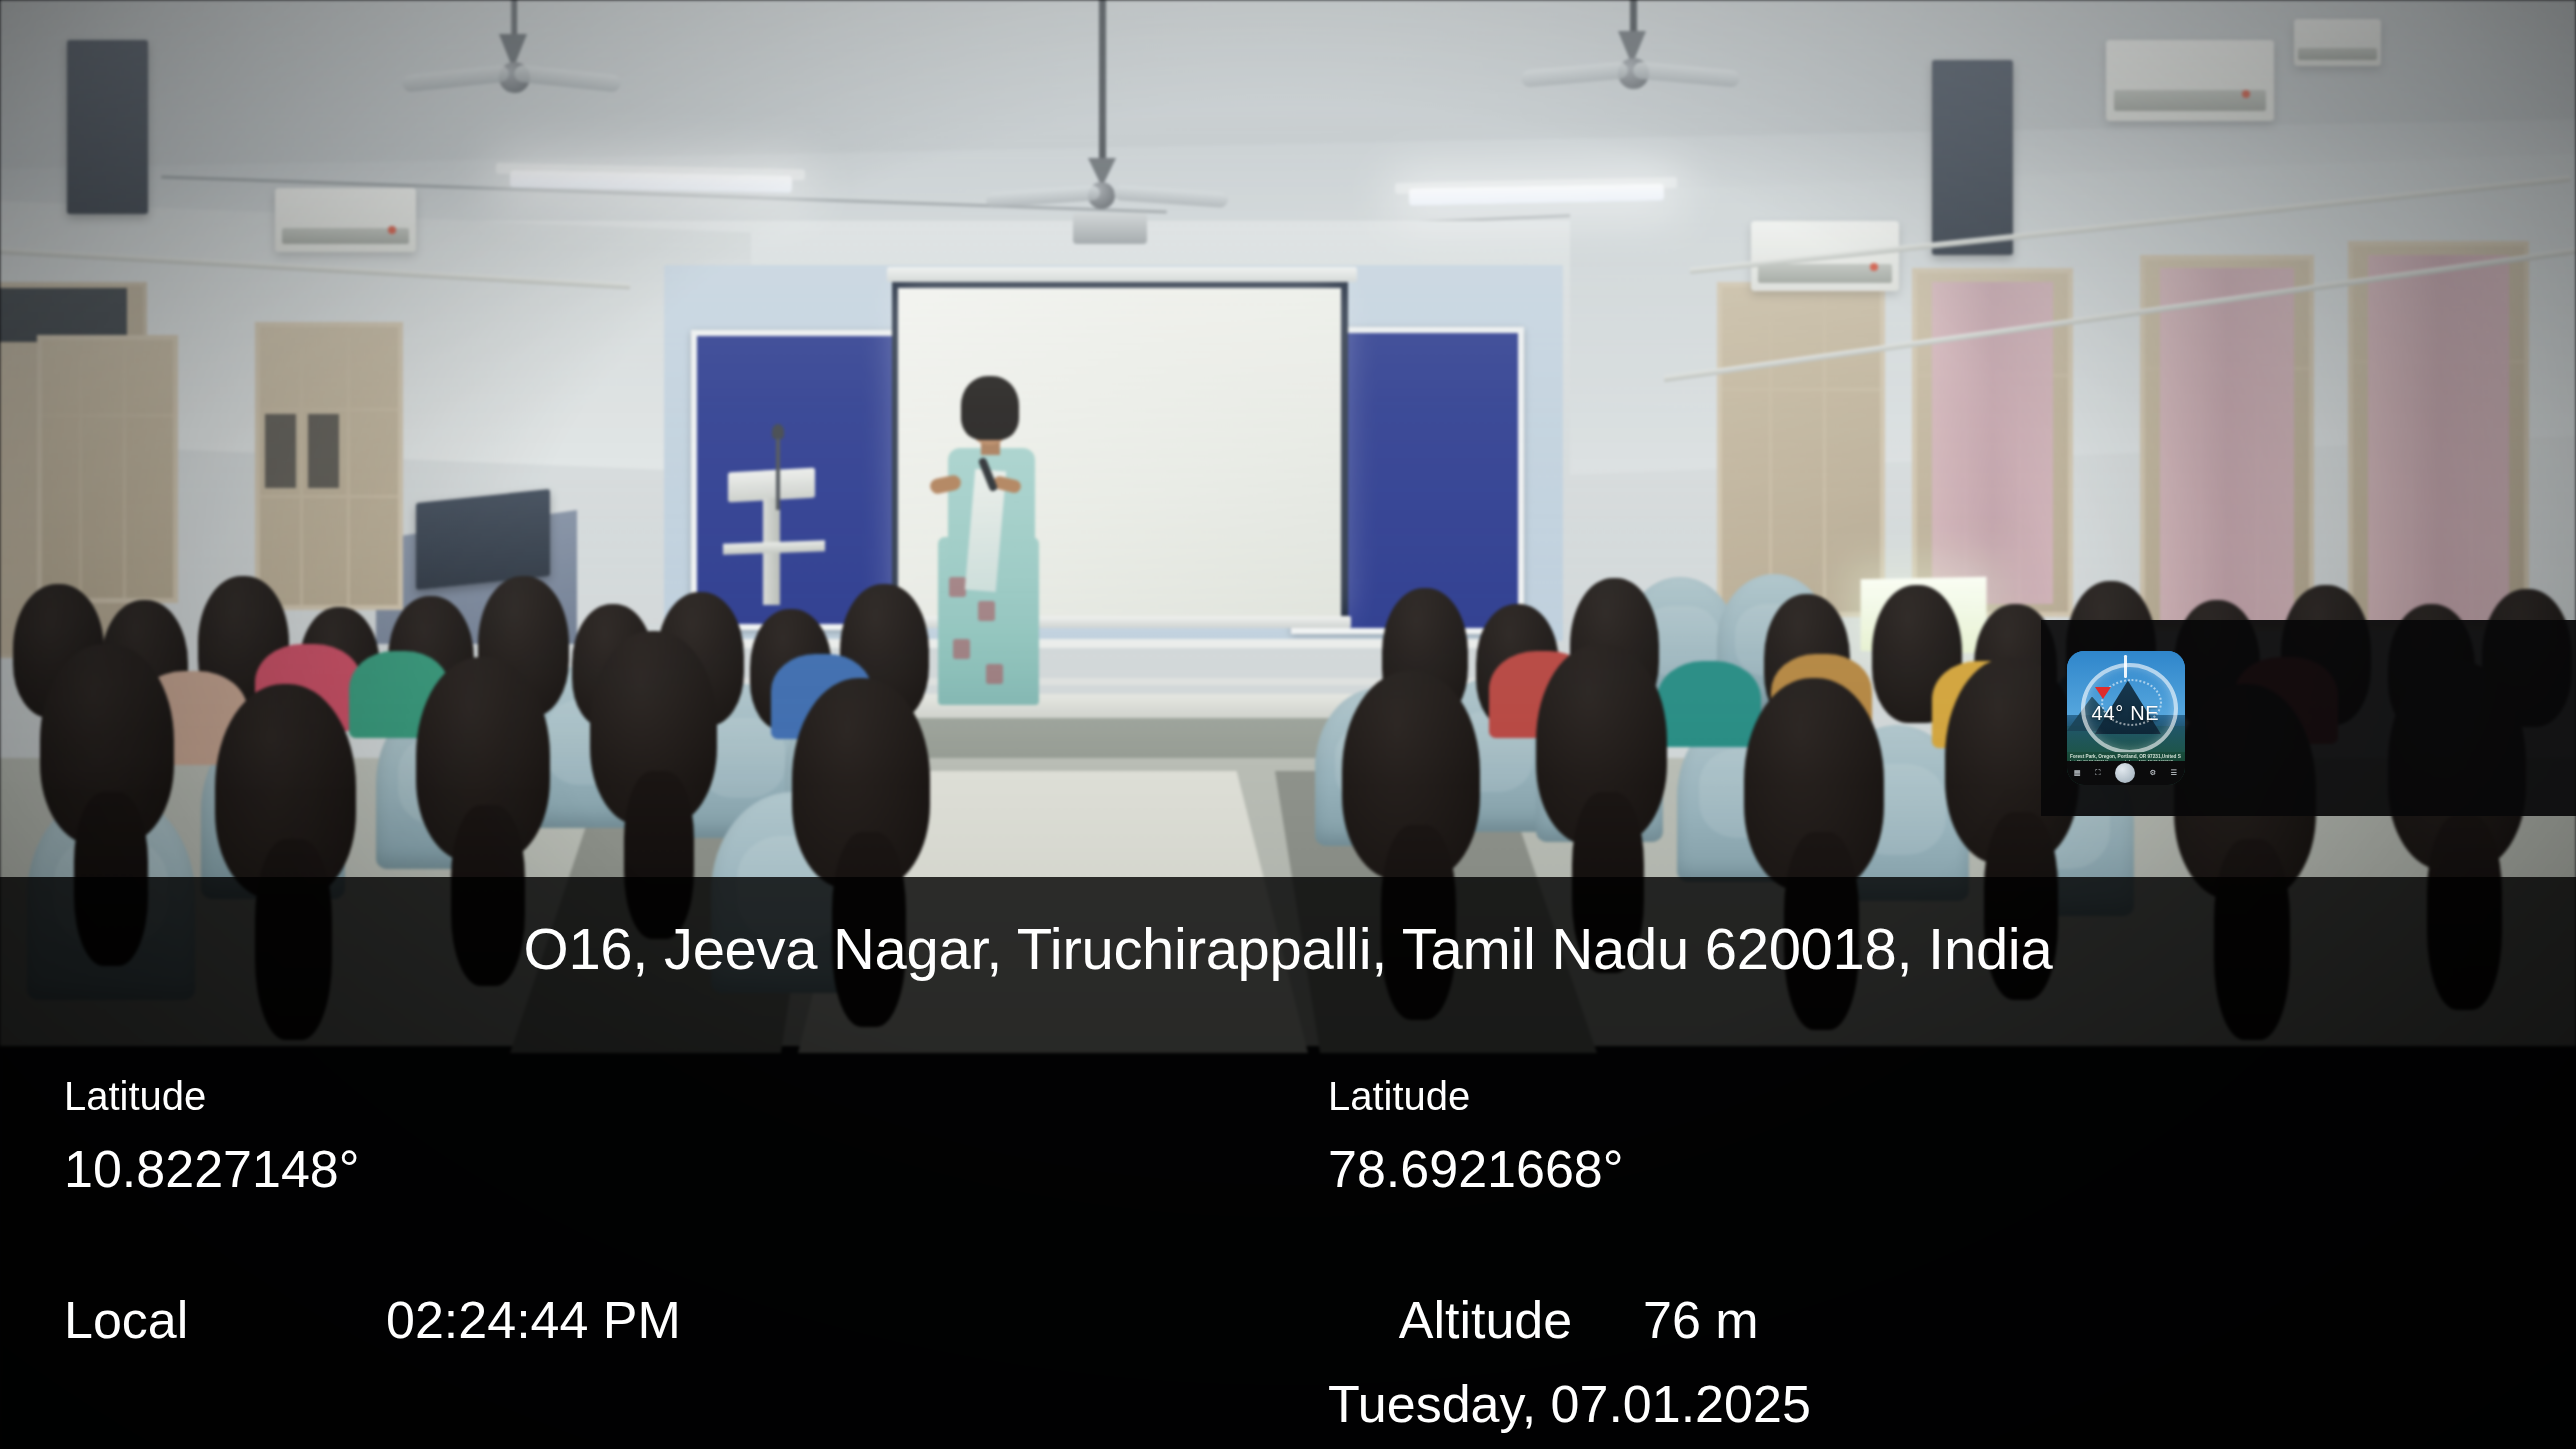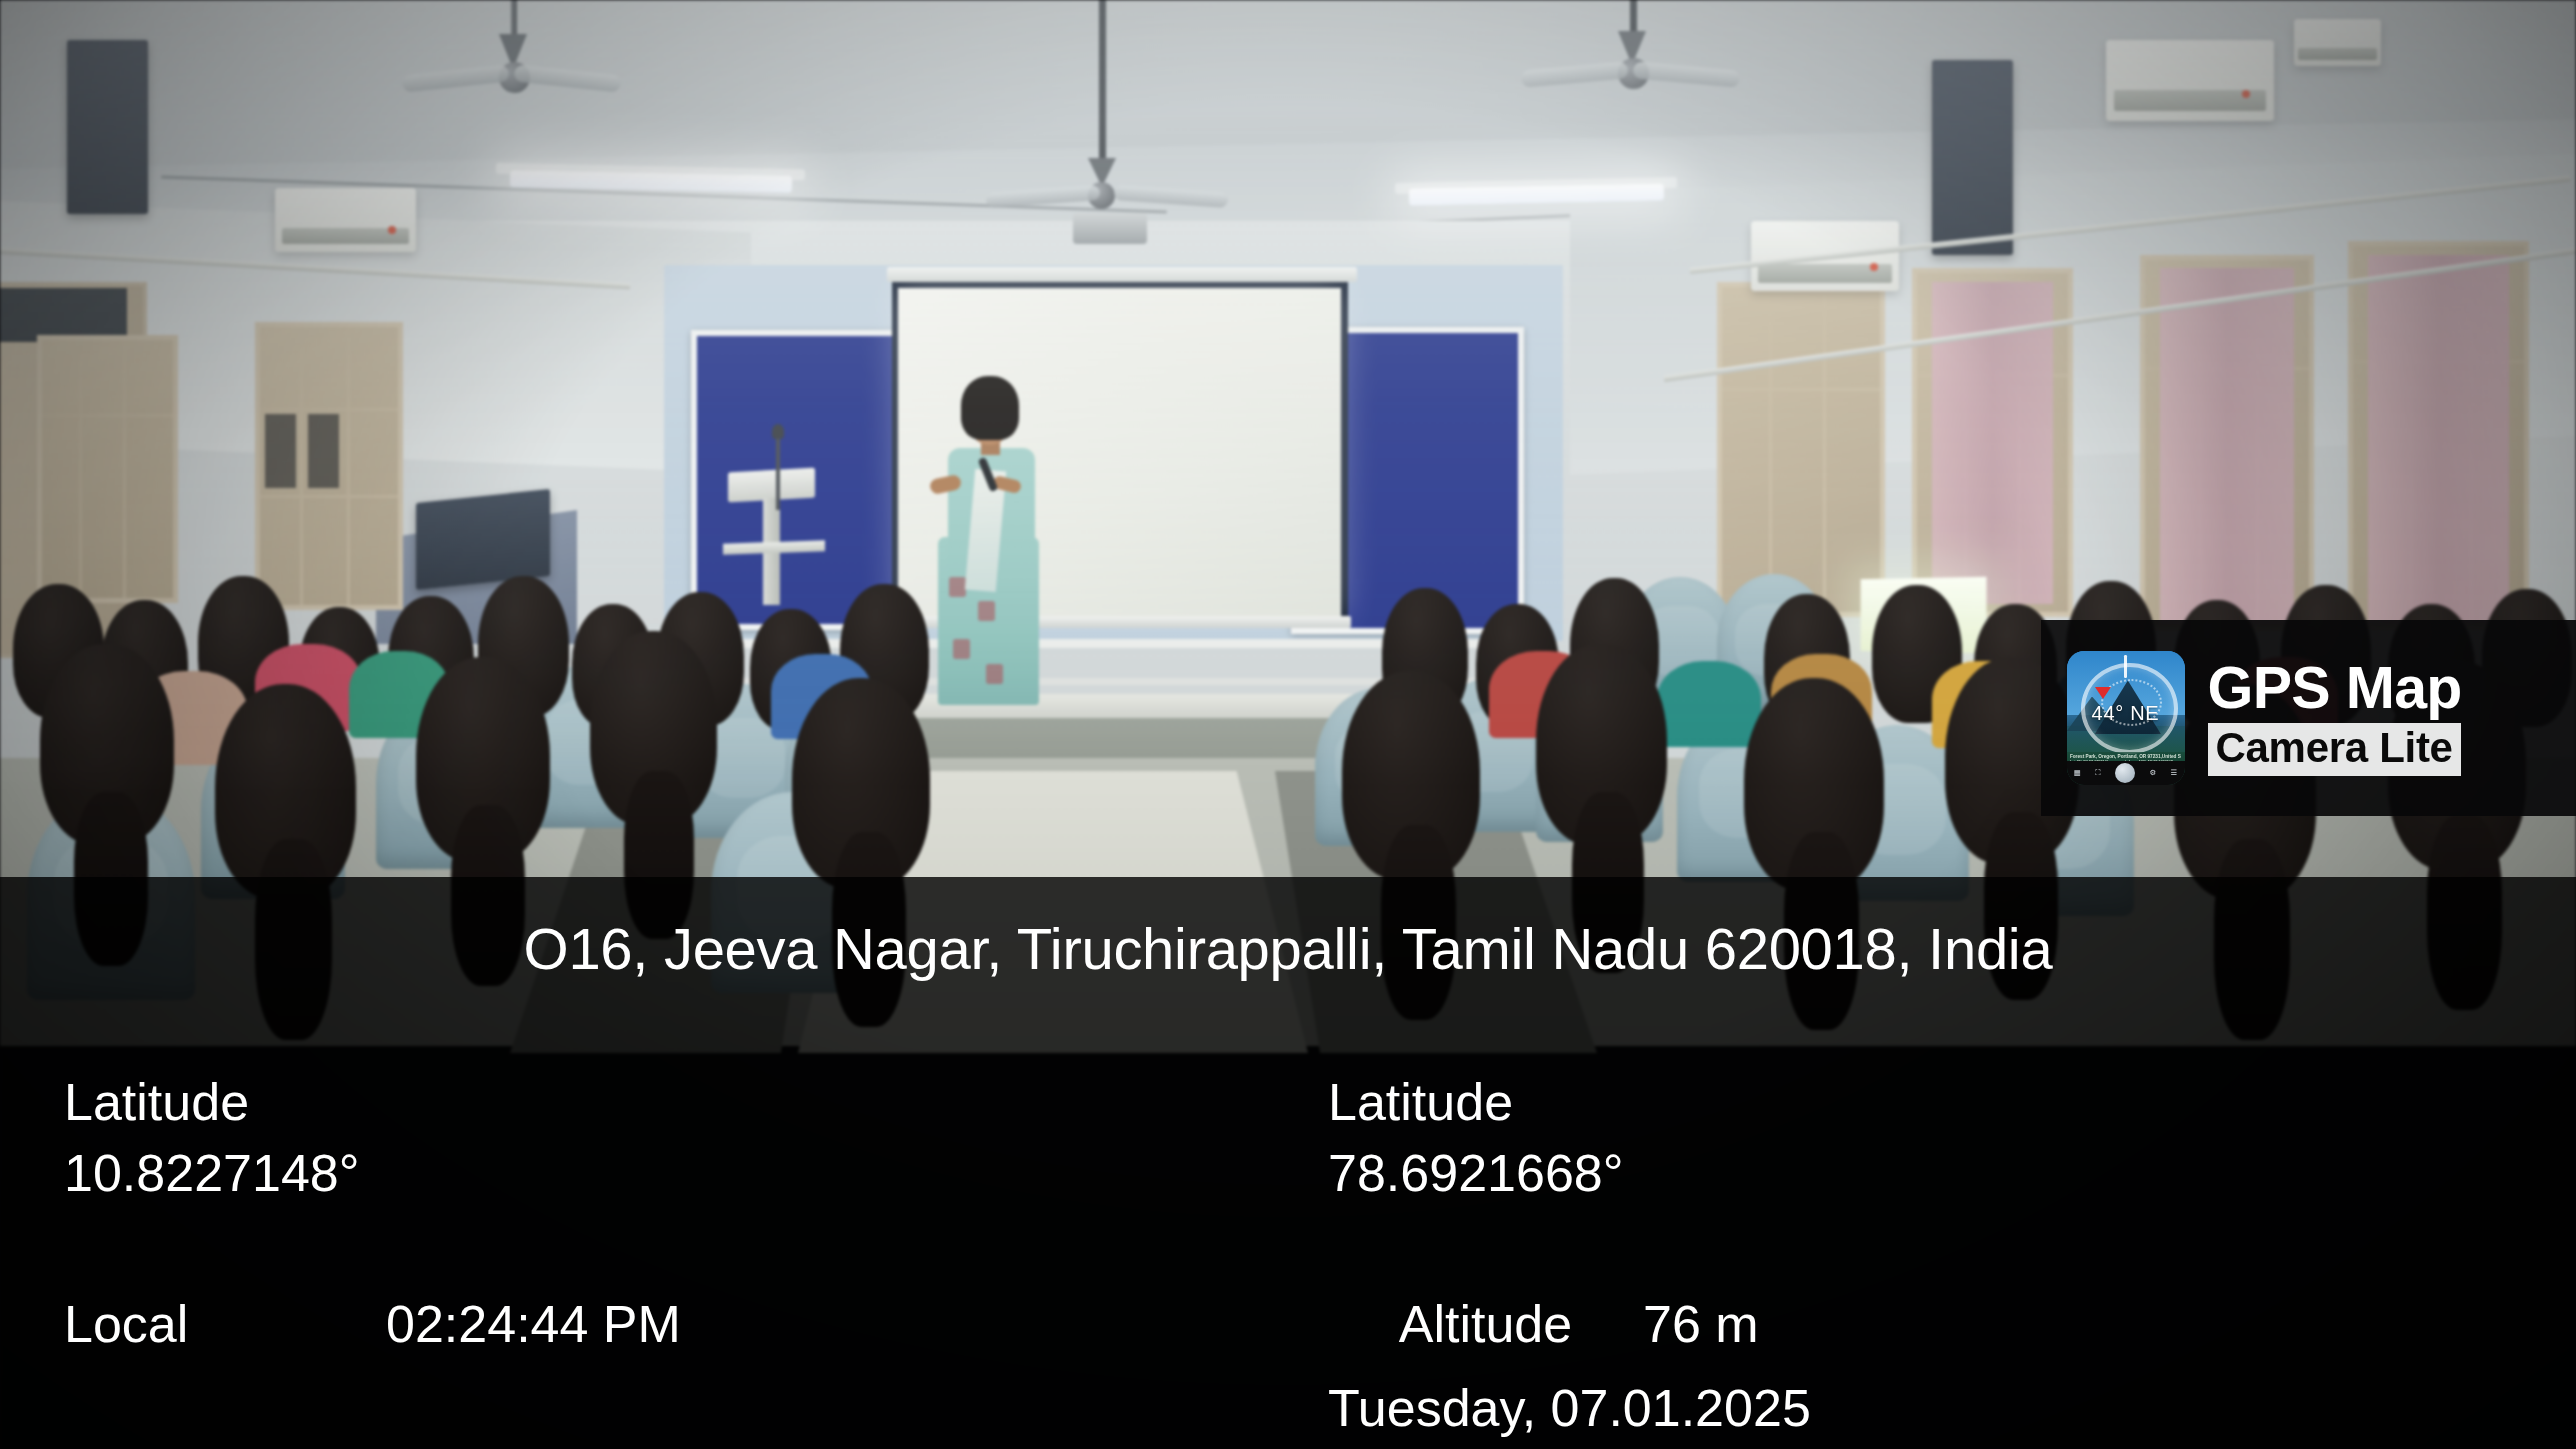--- a/index.html
+++ b/index.html
@@ -358,21 +358,21 @@
     padding-top:43px;
     letter-spacing:-0.3px;
     white-space:nowrap;
   }
   .info-grid{
     position:absolute;left:0;top:199px;width:100%;
     display:grid;grid-template-columns:1328px 1248px;
   }
   .col-left{padding-left:64px;}
   .col-right{padding-left:0px;}
-  .lbl{font-size:52px;line-height:1;margin-bottom:19px;}
+  .lbl{font-size:40px;line-height:1;margin-bottom:27px;}
   .val{font-size:52px;line-height:1;}
   .kv-block{margin-top:99px;}
   .kv-row{display:flex;align-items:baseline;margin-bottom:32px;}
   .kv-key{font-size:52px;line-height:1;width:322px;flex:0 0 auto;}
   .kv-key.narrow{width:315px;text-align:center;}
   .kv-val{font-size:52px;line-height:1;}
   .date-row{font-size:52px;line-height:1;}
 </style>
 </head>
 <body>
@@ -642,24 +642,20 @@
 
       <div class="icon-toolbar">
         <span class="tb-ico">▦</span>
         <span class="tb-ico">⛶</span>
         <span class="tb-shutter"></span>
         <span class="tb-ico">⚙</span>
         <span class="tb-ico">☰</span>
       </div>
     </div>
 
-    <div id="brand">
-      <div id="brand-top">GPS Map</div>
-      <div id="brand-bottom">Camera Lite</div>
-    </div>
   </div>
 
   <div id="info-overlay">
 
     <div id="address-line">O16, Jeeva Nagar, Tiruchirappalli, Tamil Nadu 620018, India</div>
 
     <div class="info-grid">
 
       <div class="col-left">
         <div class="lbl">Latitude</div>

